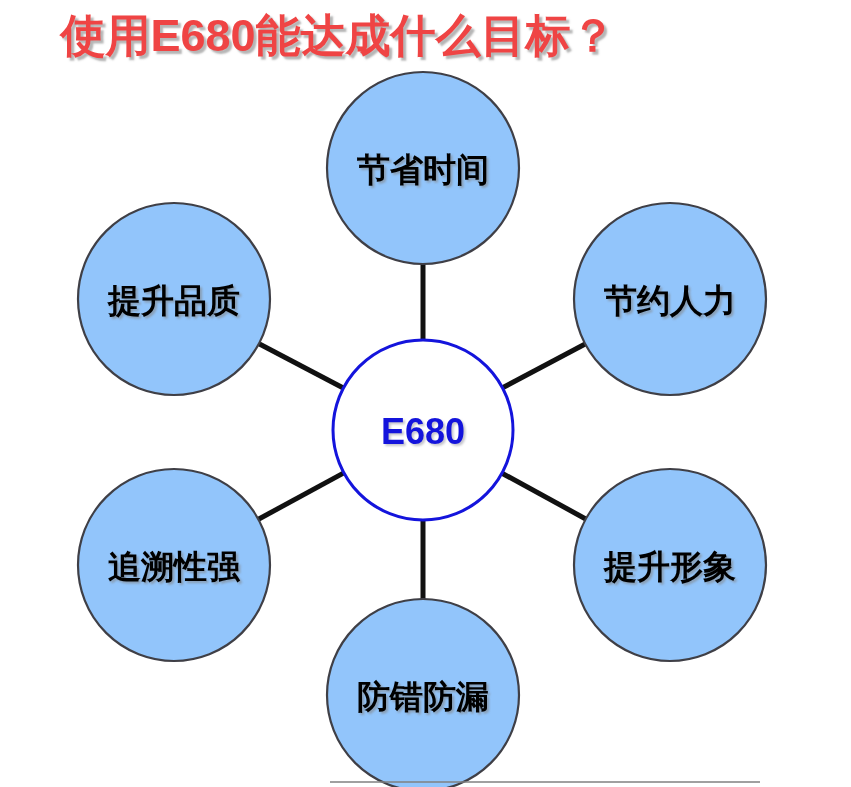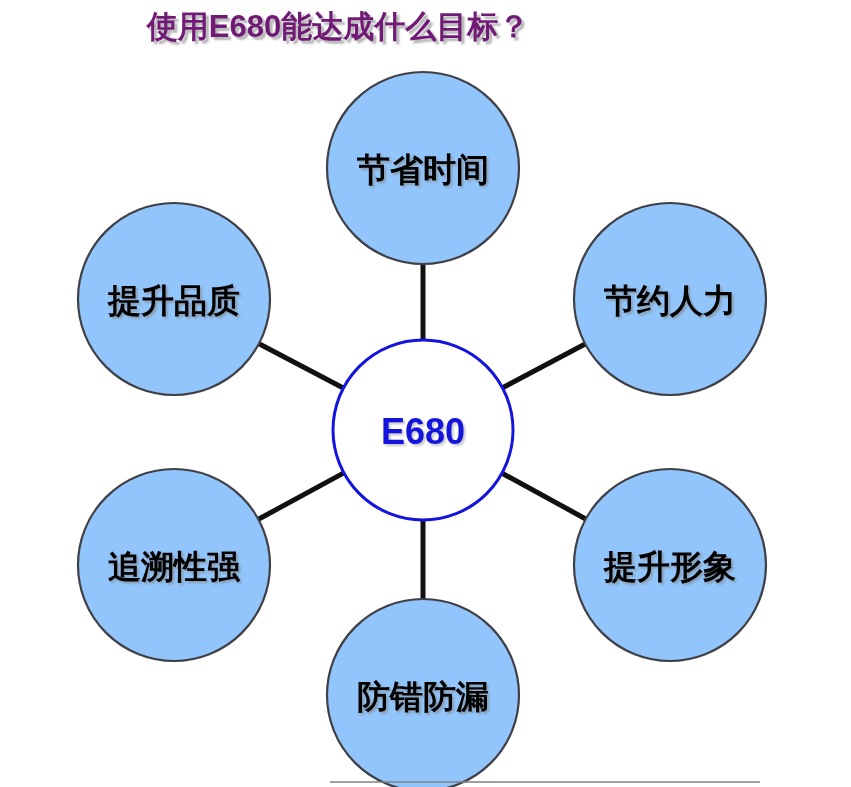--- a/index.html
+++ b/index.html
@@ -19,24 +19,24 @@
     width: 851px;
     height: 787px;
     background: #ffffff;
   }
   #slide-title {
     position: absolute;
     left: 0;
     top: 6px;
     width: 676px;
     text-align: center;
-    font-size: 31px;
+    font-size: 45px;
     font-weight: bold;
     letter-spacing: 0px;
-    color: #701a75;
+    color: #ef4444;
     text-shadow: 3px 3px 2px rgba(120,120,120,0.55);
     white-space: nowrap;
     font-family: "Liberation Sans", "DejaVu Sans", sans-serif;
   }
   #diagram-svg {
     position: absolute;
     left: 0;
     top: 0;
   }
   .node-label {

